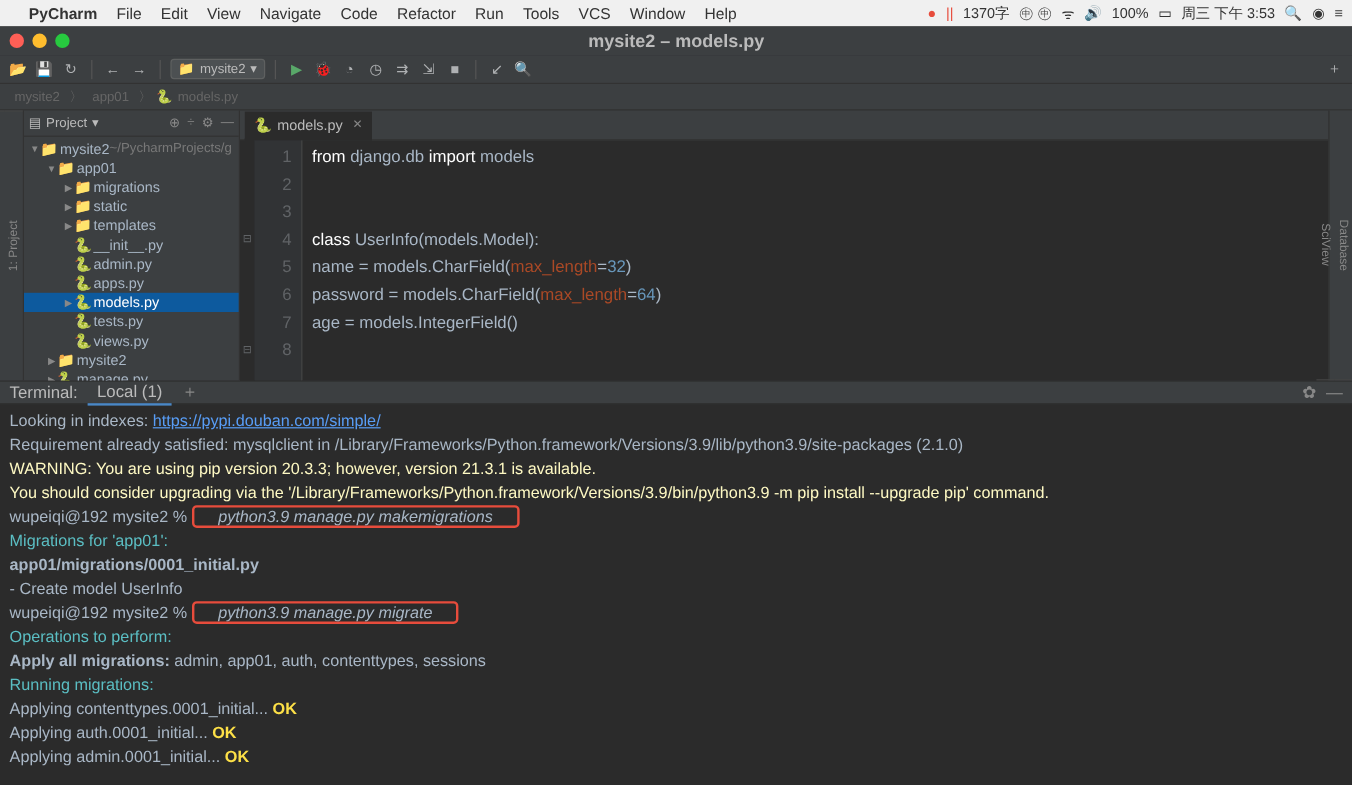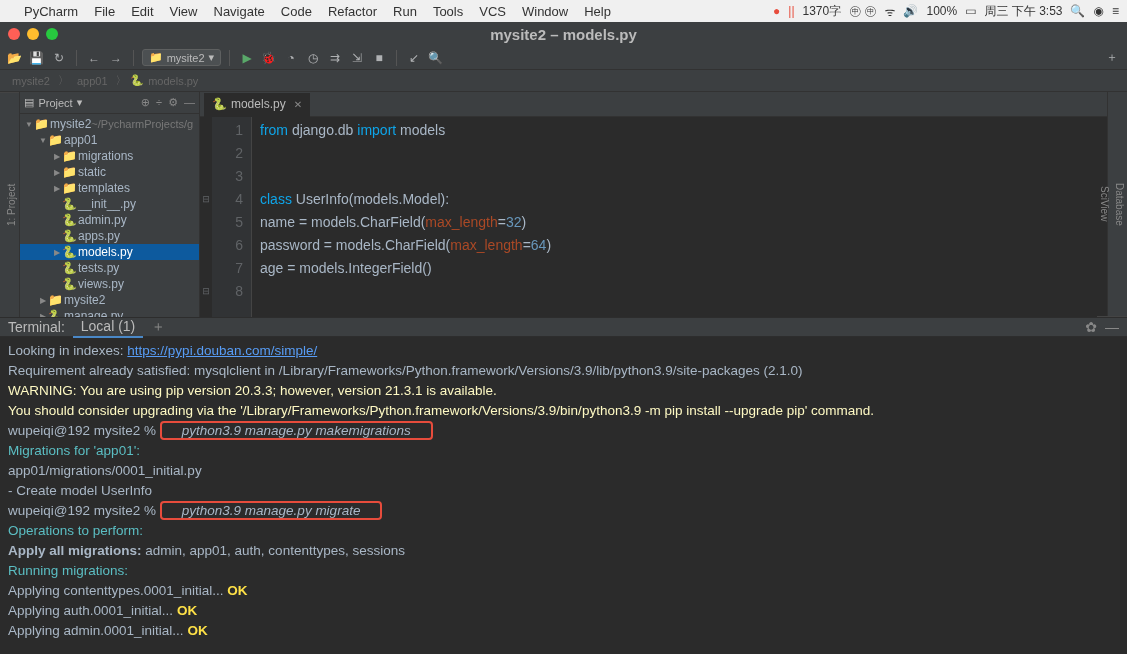--- a/index.html
+++ b/index.html
@@ -1,21 +1,21 @@
 <!DOCTYPE html>
 <html><head>
 <meta charset="utf-8">
 <style>
 * { margin:0; padding:0; box-sizing:border-box; font-family:-apple-system,BlinkMacSystemFont,sans-serif; }
 body { width:1127px; height:654px; background:#2b2b2b; color:#a9b7c6; font-size:12px; overflow:hidden; }
 .menubar { height:22px; background:#f0f0f0; color:#333; display:flex; align-items:center; padding:0 8px; gap:16px; font-size:13px; }
 .menubar-left { display:flex; align-items:center; gap:16px; }
 .menubar-right { margin-left:auto; display:flex; align-items:center; gap:8px; font-size:12px; }
 .menubar .apple { font-size:15px; }
-.menubar .appname { font-weight:400; }
+.menubar .appname { font-weight:700; }
 .titlebar { height:24px; background:#3c3f41; display:flex; align-items:center; padding:0 8px; position:relative; }
 .traffic { display:flex; gap:7px; }
 .traffic span { width:12px; height:12px; border-radius:50%; }
 .tr { background:#ff5f56;} .ty { background:#ffbd2e;} .tg { background:#27c93f;}
 .titlebar-title { position:absolute; left:50%; transform:translateX(-50%); color:#bbb; font-size:15px;font-weight:bold; }
 .toolbar { height:24px; background:#3c3f41; border-bottom:1px solid #323232; display:flex; align-items:center; padding:0 6px; gap:4px; }
 .toolbar .sep { width:1px; height:16px; background:#555; margin:0 4px; }
 .tb-btn { width:18px; height:18px; display:flex; align-items:center; justify-content:center; color:#afb1b3; cursor:pointer; }
 .run-config { background:#4c5052; border:1px solid #5e6060; border-radius:3px; padding:1px 6px; font-size:11px; display:flex; align-items:center; gap:4px; color:#bbb; }
 .breadcrumb { height:22px; background:#3c3f41; border-bottom:1px solid #323232; display:flex; align-items:center; padding:0 8px; font-size:11px; color:#bbb; }
@@ -38,21 +38,21 @@
 .editor { flex:1; background:#2b2b2b; display:flex; flex-direction:column; }
 .tabs { height:25px; background:#3c3f41; display:flex; align-items:flex-end; padding-left:4px; border-bottom:1px solid #323232; }
 .tab { background:#515658; padding:4px 8px; font-size:12px; display:flex; align-items:center; gap:4px; border-radius:0; color:#bbb; }
 .tab.act { background:#2b2b2b; border-bottom:2px solid #2b2b2b; margin-bottom:-1px; }
 .tab .x { color:#888; font-size:10px; margin-left:4px; }
 .code { flex:1; display:flex; font-family:"Menlo","Consolas",monospace; font-size:14px; line-height:23px; }
 .gutter { width:40px; background:#313335; color:#606366; text-align:right; padding:2px 8px 0 0; border-right:1px solid #444; }
 .fold { width:12px; background:#2b2b2b; color:#606366; padding-top:2px; }
 .fold div { height:23px; text-align:center; font-size:9px; }
 .codelines { padding:2px 0 0 8px; }
-.kw { color:#0ea5e9; }
+.kw { color:#ffffff; }
 .nm { color:#6897bb; }
 .pm { color:#aa4926; }
 .terminal-head { height:20px; background:#3c3f41; border-top:1px solid #2d2d2d; border-bottom:1px solid #2d2d2d; display:flex; align-items:center; padding:0 8px; font-size:14px; color:#bbb; }
 .terminal-head .tab-t { padding:2px 8px; border-bottom:2px solid #4a88c7; margin-left:8px; }
 .terminal-head .plus { margin-left:8px; color:#888; }
 .terminal-head .r { margin-left:auto; display:flex; gap:8px; color:#888; }
 .terminal { background:#2b2b2b; padding:4px 8px; font-family:"Menlo","Consolas",monospace; font-size:13.5px; line-height:20px; height:320px; overflow:hidden; }
 .terminal .link { color:#589df6; text-decoration:underline; }
 .terminal .warn { color:#fef9c3; }
 .terminal .cyan { color:#5bbec3; }
@@ -272,21 +272,21 @@
     <span>—</span>
   </span>
 </div>
 <div class="terminal">
   <div><span>Looking in indexes: </span><span class="link">https://pypi.douban.com/simple/</span></div>
   <div>Requirement already satisfied: mysqlclient in /Library/Frameworks/Python.framework/Versions/3.9/lib/python3.9/site-packages (2.1.0)</div>
   <div class="warn">WARNING: You are using pip version 20.3.3; however, version 21.3.1 is available.</div>
   <div class="warn">You should consider upgrading via the '/Library/Frameworks/Python.framework/Versions/3.9/bin/python3.9 -m pip install --upgrade pip' command.</div>
   <div><span>wupeiqi@192 mysite2 % </span><span class="box">python3.9 manage.py makemigrations</span></div>
   <div class="cyan">Migrations for 'app01':</div>
-  <div style="font-weight:400">  app01/migrations/0001_initial.py</div>
+  <div style="font-weight:700">  app01/migrations/0001_initial.py</div>
   <div>    - Create model UserInfo</div>
   <div><span>wupeiqi@192 mysite2 % </span><span class="box">python3.9 manage.py migrate</span><span class="cursor">&nbsp;</span></div>
   <div class="cyan">Operations to perform:</div>
   <div><span style="font-weight:600">  Apply all migrations:</span><span> admin, app01, auth, contenttypes, sessions</span></div>
   <div class="cyan">Running migrations:</div>
   <div><span>  Applying contenttypes.0001_initial... </span><span class="green">OK</span></div>
   <div><span>  Applying auth.0001_initial... </span><span class="green">OK</span></div>
   <div><span>  Applying admin.0001_initial... </span><span class="green">OK</span></div>
 </div>
 

